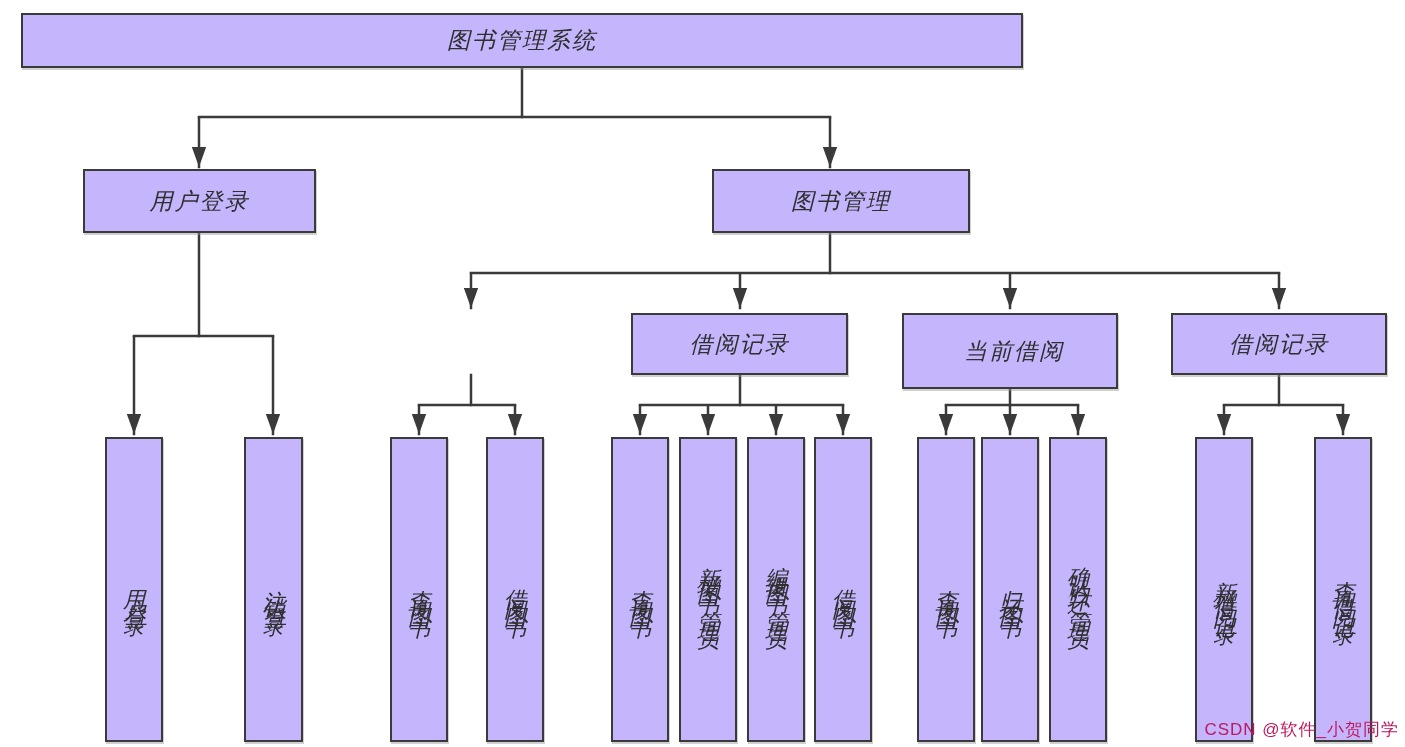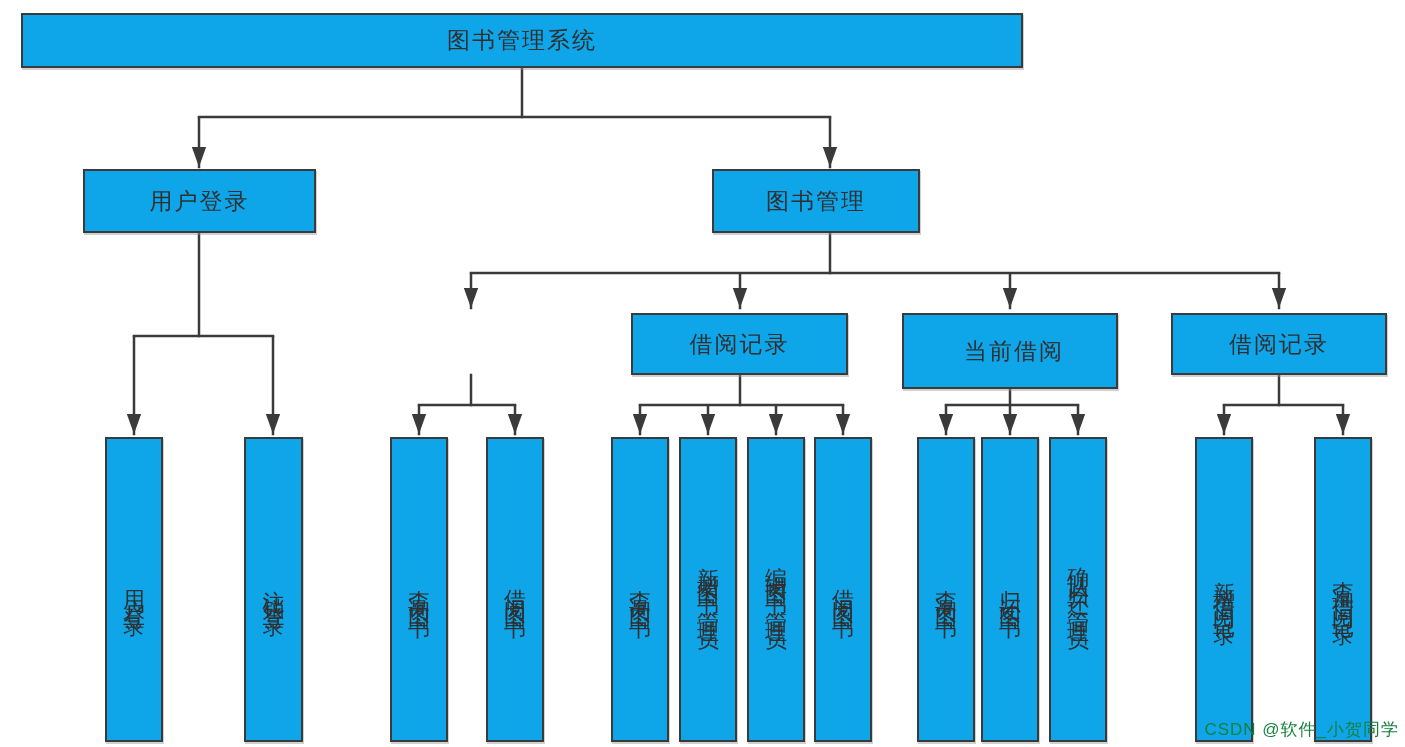--- a/index.html
+++ b/index.html
@@ -12,45 +12,46 @@
     overflow: hidden;
   }
   .connector-layer {
     position: absolute;
     left: 0; top: 0;
     z-index: 0;
   }
   .box {
     position: absolute;
     box-sizing: border-box;
-    background: #0ea5e9;
+    background: #c4b5fd;
     border: 2px solid #3a3a3a;
     box-shadow: 1px 2px 0 rgba(150,150,150,0.45);
     display: flex;
     align-items: center;
     justify-content: center;
     color: #2f2f2f;
     font-size: 23px;
     letter-spacing: 2px;
     z-index: 1;
     white-space: nowrap;
+    font-style: italic;
   }
   .leaf {
     writing-mode: vertical-rl;
     text-orientation: mixed;
     font-size: 22px;
     letter-spacing: 9px;
     line-height: 1;
     white-space: nowrap;
   }
   .watermark {
     position: absolute;
     right: 6px;
     bottom: 6px;
-    color: #15803d;
+    color: #be185d;
     font-size: 17px;
     letter-spacing: 1px;
     z-index: 2;
   }
 </style>
 </head>
 <body>
 
 <div class="canvas">
 
@@ -100,21 +101,21 @@
       <path d="M1279 375 V405"></path>
       <path d="M1224 405 H1343"></path>
       <path d="M1224 406 V434" marker-end="url(#arrow)"></path>
       <path d="M1343 406 V434" marker-end="url(#arrow)"></path>
     </g>
   </svg>
 
   <div class="box" style="left:21px; top:13px; width:1002px; height:55px;">图书管理系统</div>
 
   <div class="box" style="left:83px; top:169px; width:233px; height:64px;">用户登录</div>
-  <div class="box" style="left:712px; top:169px; width:208px; height:64px;">图书管理</div>
+  <div class="box" style="left:712px; top:169px; width:258px; height:64px;">图书管理</div>
 
   <div class="box" style="left:631px; top:313px; width:217px; height:62px;">借阅记录</div>
   <div class="box" style="left:902px; top:313px; width:216px; height:76px;padding-left:8px;">当前借阅</div>
   <div class="box" style="left:1171px; top:313px; width:216px; height:62px;">借阅记录</div>
 
   <div class="box leaf" style="left:105px; top:437px; width:58px; height:305px;">用户登录</div>
   <div class="box leaf" style="left:244px; top:437px; width:59px; height:305px;">注销登录</div>
 
   <div class="box leaf" style="left:390px; top:437px; width:58px; height:305px;">查询图书</div>
   <div class="box leaf" style="left:486px; top:437px; width:58px; height:305px;">借阅图书</div>

